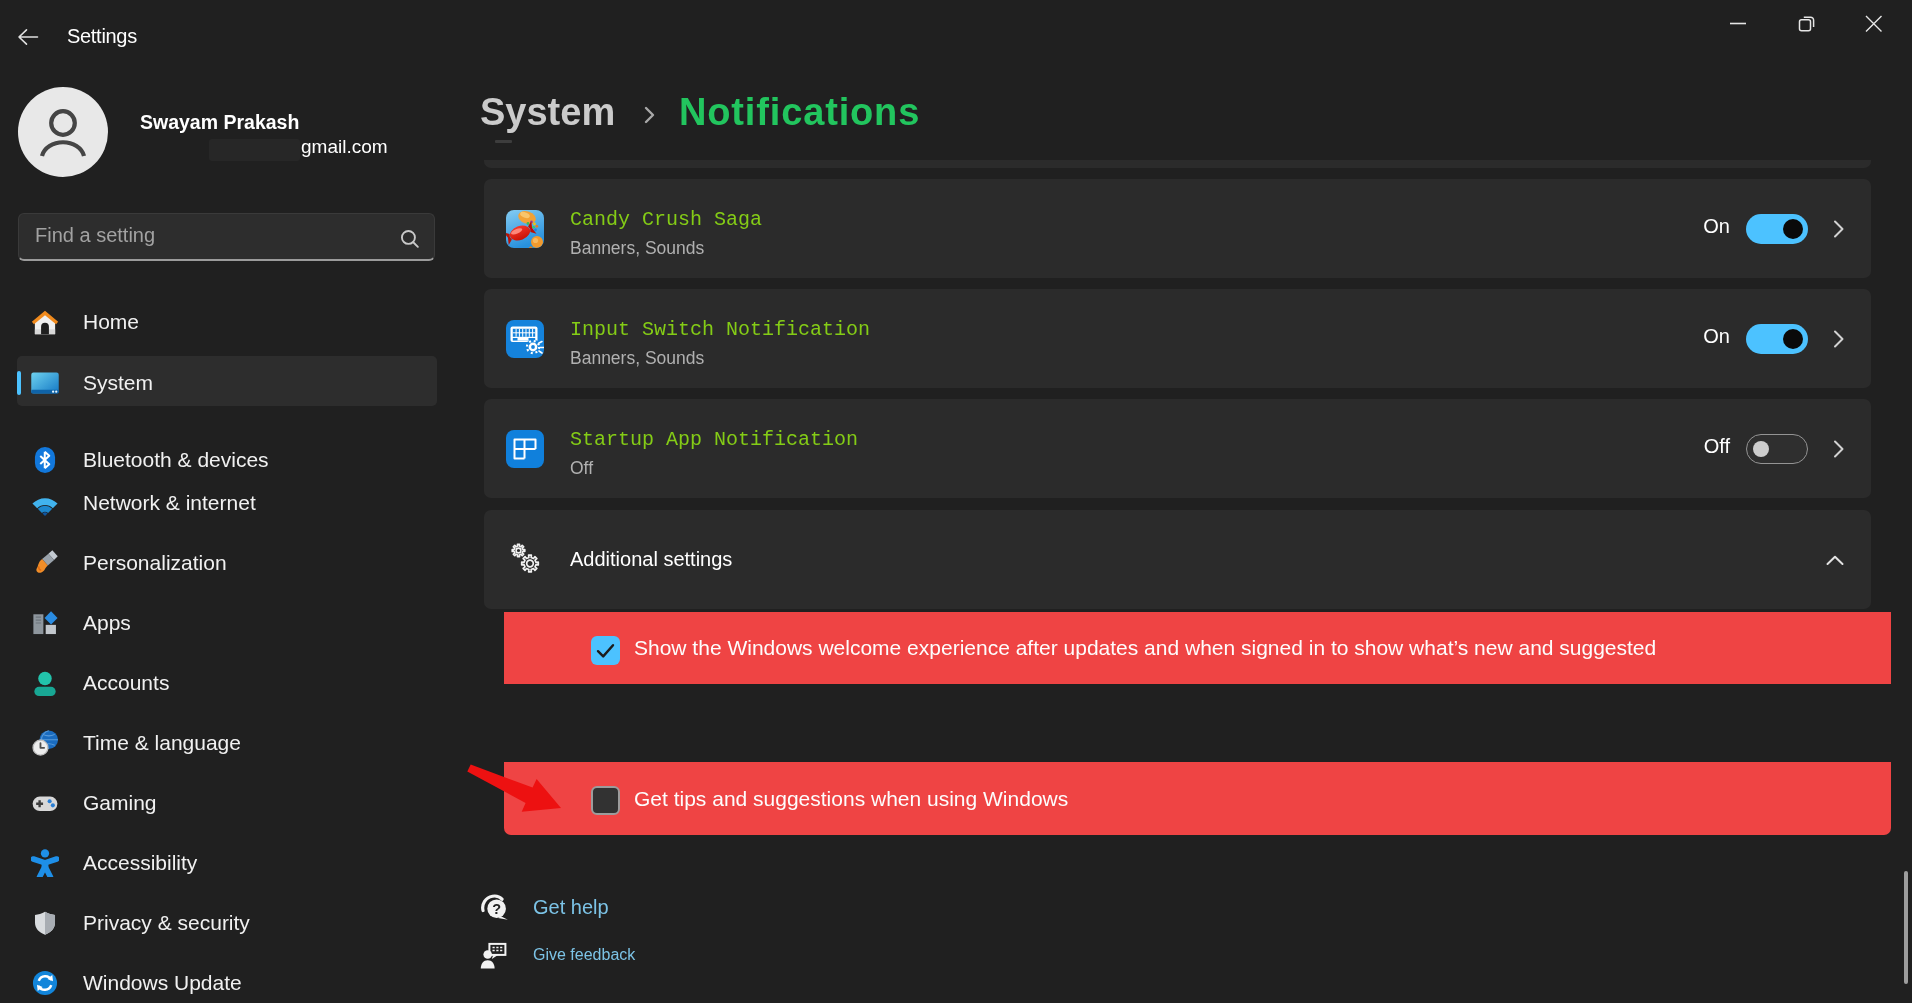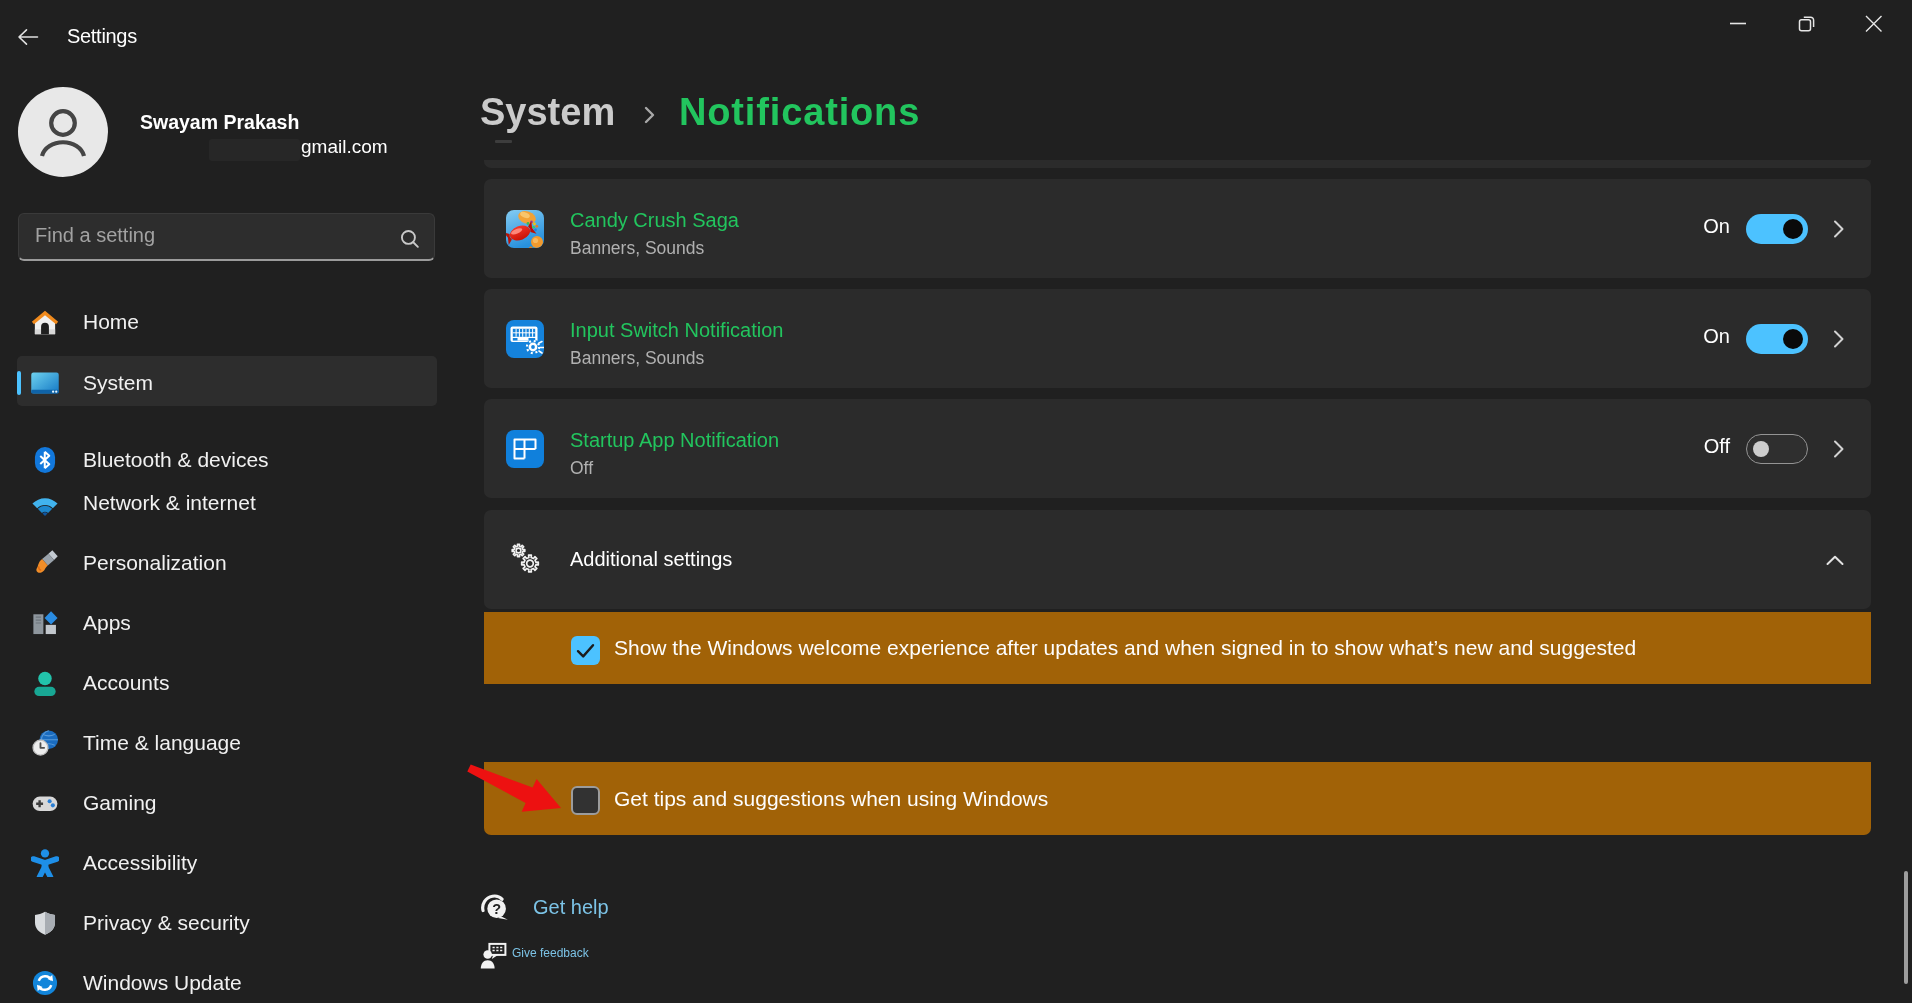--- a/index.html
+++ b/index.html
@@ -28,40 +28,40 @@
   
   #bcSystem { left:480px; top:91px; font-size:38px; font-weight:700; color:#cbcbcb; letter-spacing:0;}
   #bcNotif  { left:679px; top:91px; font-size:38px; font-weight:700; color:#22c55e; letter-spacing:0.85px;}
   .card { position:absolute; left:484px; width:1387px; background:#2b2b2b; border-radius:7px; }
   #strip { top:160px; height:8px; border-radius:0 0 7px 7px; }
   #smudge { left:495px; top:140px; width:17px; height:3px; background:#3d3d3d; border-radius:1px; }
   #card1 { top:179px; height:99px; }
   #card2 { top:289px; height:99px; }
   #card3 { top:399px; height:99px; }
   #card4 { top:510px; height:99px; }
-  .row { position:absolute; left:484px; width:1387px; background:#a16207; }
+  .row { position:absolute; left:504px; width:1387px; background:#ef4444; }
   #row1 { top:612px; height:72px; }
   #row2 { top:687px; height:72px; }
   #row3 { top:762px; height:73px; border-radius:0 0 7px 7px; }
   .cicon { position:absolute; left:22px; top:31px; width:38px; height:38px; }
-  .ctitle { position:absolute; left:86px; top:29px; font-size:20px; line-height:24px; color:#22c55e; }
+  .ctitle { position:absolute; left:86px; top:29px; font-size:20px; line-height:24px; color:#84cc16;font-family:Liberation Mono, monospace; }
   .csub   { position:absolute; left:86px; top:58px; font-size:17.5px; line-height:22px; color:#b1b1b1; }
   .onoff  { position:absolute; right:141px; top:36px; width:60px; text-align:right; font-size:20px; }
   .tgl    { position:absolute; right:63px; top:35px; width:62px; height:30px; border-radius:15px; }
   .tgl.on { background:#4cc2ff; }
   .tgl.on .knob { position:absolute; right:5px; top:5px; width:20px; height:20px; border-radius:50%; background:#0a0a0a; }
   .tgl.off { background:#2f2f2f; border:1px solid #949494; }
   .tgl.off .knob { position:absolute; left:6px; top:6px; width:16px; height:16px; border-radius:50%; background:#cdcdcd; }
   .chev { position:absolute; right:26px; top:39px; }
   .rowlabel { position:absolute; left:130px; top:50%; transform:translateY(-50%); font-size:21px; color:#fdfdfd; }
   .cb { position:absolute; left:87px; top:24px; width:29px; height:29px; border-radius:6px; }
   .cb.checked { background:#4cc2ff; }
   .cb.un { border:2px solid #9c9c9c; background:#323232; }
   #gethelp { left:533px; top:896px; font-size:20px; color:#7cc3e6; }
-  #givefb  { left:512px; top:946px; font-size:12px; color:#7cc3e6; }
+  #givefb  { left:533px; top:946px; font-size:16px; color:#7cc3e6; }
   #sbar { left:1904px; top:871px; width:4px; height:113px; background:#9d9d9d; border-radius:2px; }
 </style>
 </head>
 <body>
 <div id="stage">
 
   <svg class="abs" id="backarrow" style="left:17px; top:26px;" width="22" height="22" viewBox="0 0 22 22">
     <path d="M2 11 H20.5 M2 11 L9.5 3.8 M2 11 L9.5 18.2" stroke="#e0e0e0" stroke-width="1.6" fill="none" stroke-linecap="round" stroke-linejoin="round"></path>
   </svg>
   <div class="abs" id="settingsTitle">Settings</div>

